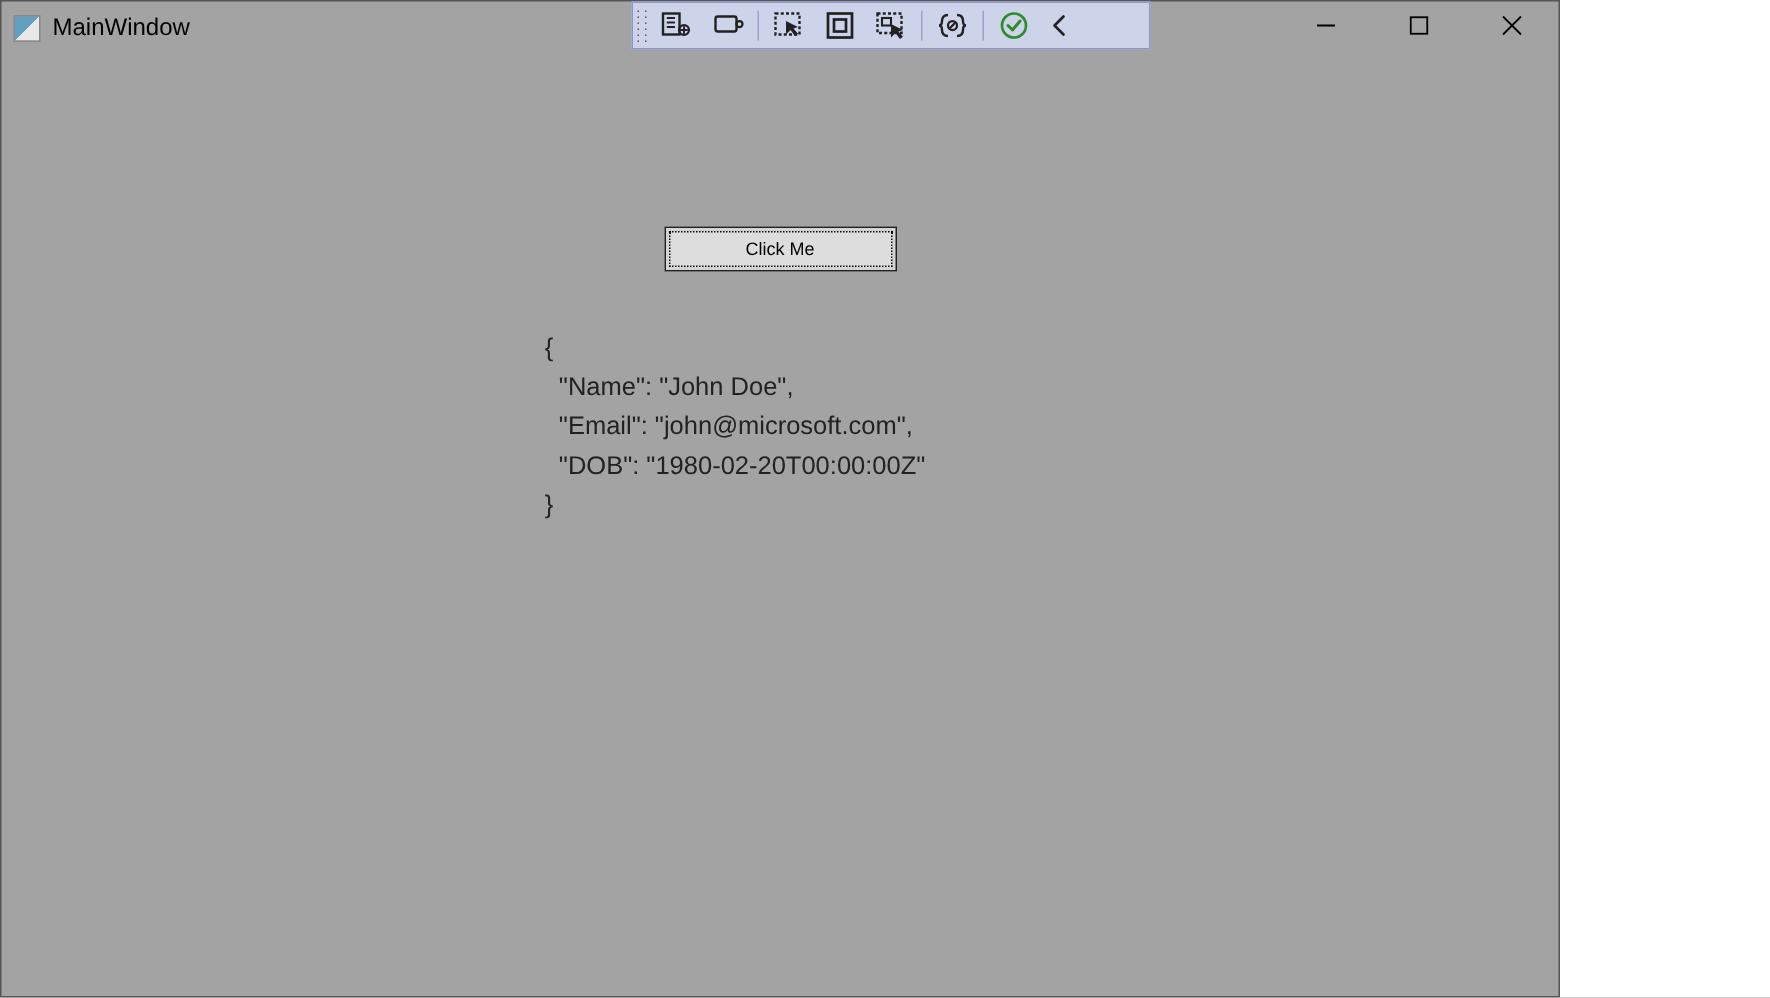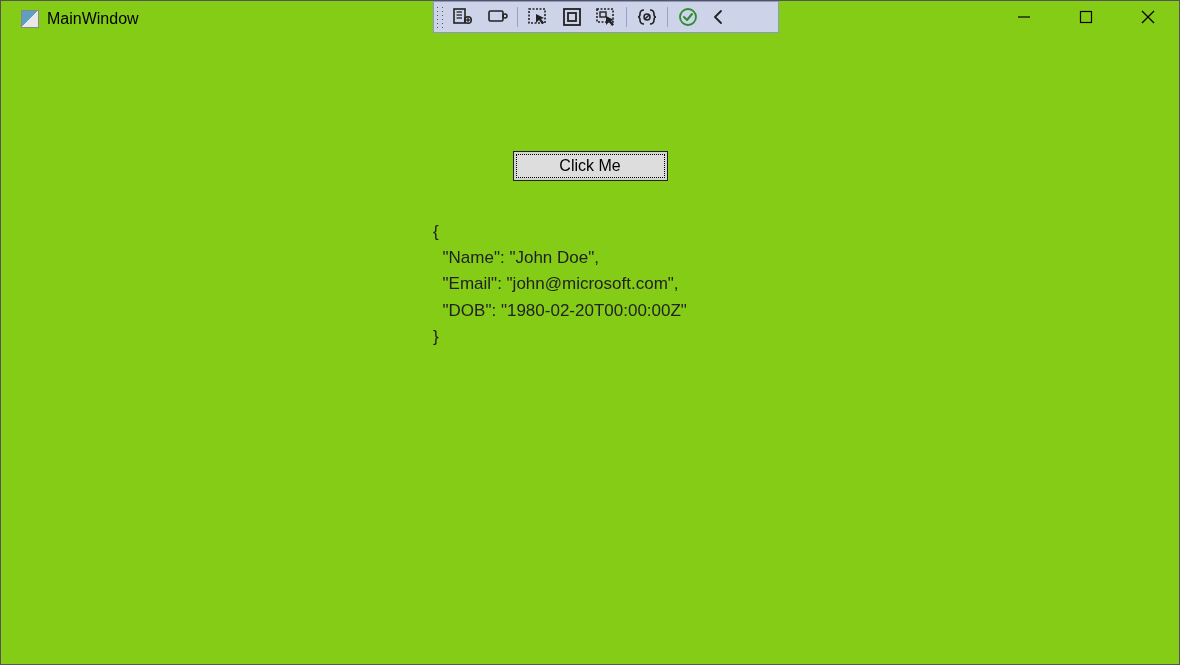--- a/index.html
+++ b/index.html
@@ -9,26 +9,25 @@
     }
     body {
       font-family: "Segoe UI", Tahoma, sans-serif;
       background: #ffffff;
       width: 1180px;
       height: 665px;
       overflow: hidden;
       position: relative;
     }
     .window {
-      width: 1180px;
+      width: 1040px;
       height: 665px;
       border: 1px solid #555;
-      background: #84cc16;
+      background: #a3a3a3;
       position: relative;
-      padding-left: 12px;
     }
     .titlebar {
       height: 36px;
       display: flex;
       align-items: center;
       padding: 0 0 0 8px;
       position: relative;
     }
     .app-icon {
       width: 18px;
@@ -133,21 +132,21 @@
       align-items: center;
       transform: translateY(-100px);
     }
     .click-btn {
       width: 155px;
       height: 30px;
       background: #dddddd;
       border: 1px solid #222;
       outline: 1px dotted #000;
       outline-offset: -4px;
-      font-size: 16px;
+      font-size: 12px;
       font-family: "Segoe UI", Tahoma, sans-serif;
       color: #000;
       cursor: pointer;
       display: flex;
       align-items: center;
       justify-content: center;
       box-shadow: inset 0 0 0 2px rgba(0,0,0,0.04);
     }
     .json-block {
       margin-top: 38px;

